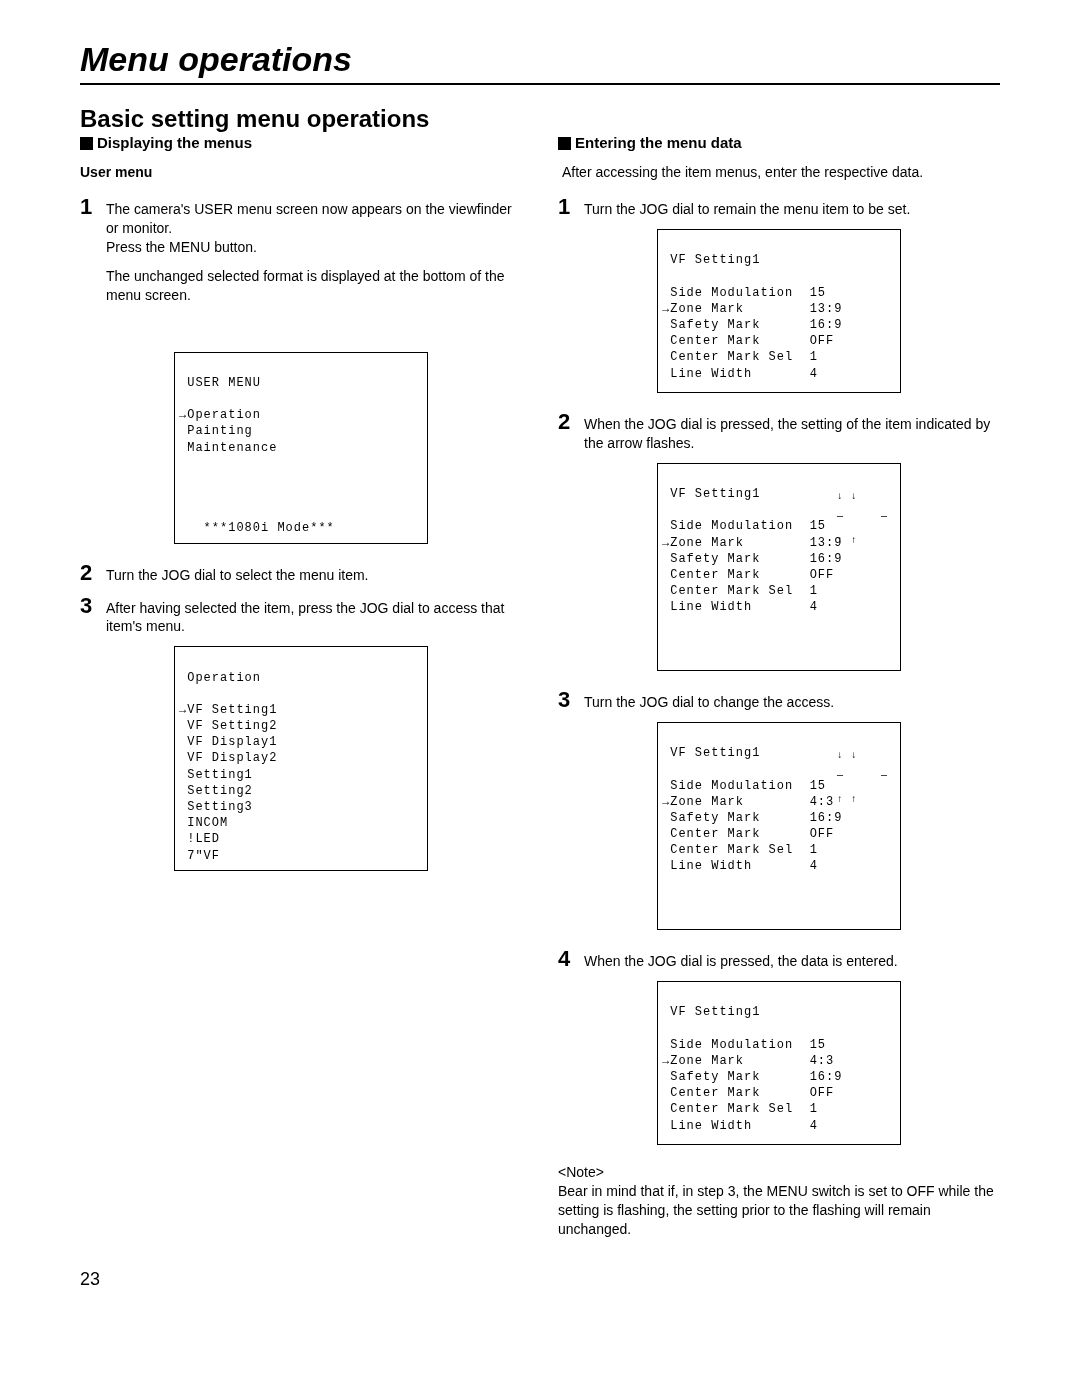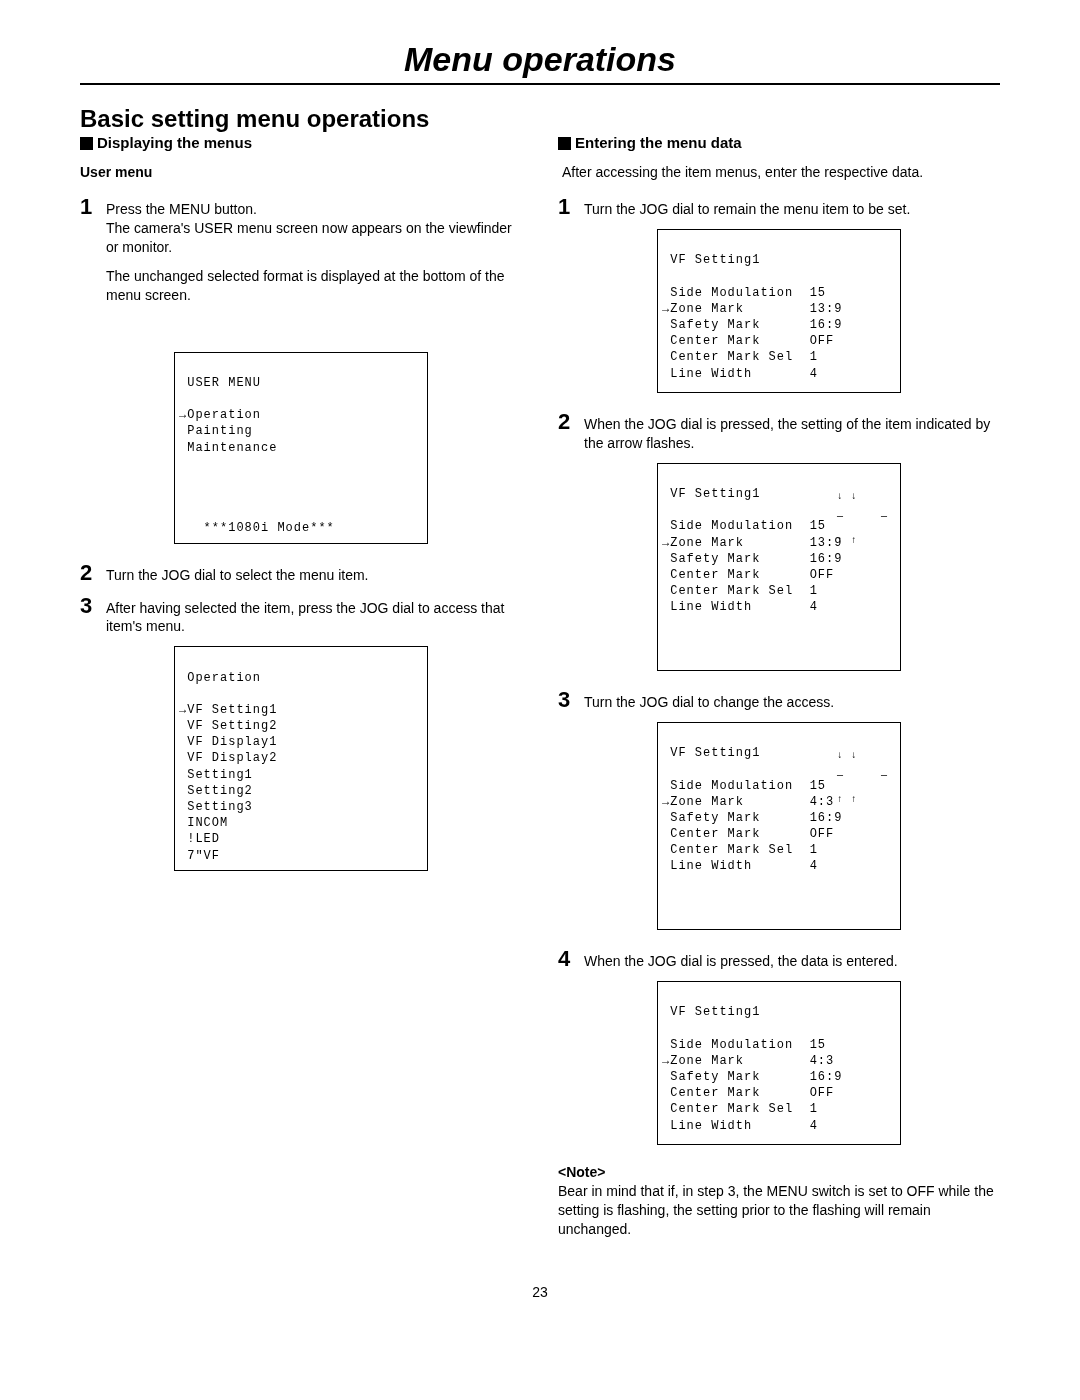--- a/index.html
+++ b/index.html
@@ -13,21 +13,20 @@
   .page {
     padding: 40px 80px 30px 80px;
   }
   .chapter-title {
     font-size: 34px;
     font-weight: bold;
     font-style: italic;
     border-bottom: 2px solid #000;
     padding-bottom: 4px;
     margin-bottom: 20px;
-    text-align: center;
   }
   .section-title {
     font-size: 24px;
     font-weight: bold;
   }
   .columns {
     display: flex;
     gap: 36px;
   }
   .col {
@@ -88,26 +87,26 @@
     padding: 6px 8px 6px 4px;
     margin: 10px auto 18px auto;
     width: 240px;
     min-height: 130px;
     position: relative;
   }
   .screen-narrow {
     width: 230px;
   }
   .footer-pg {
-    text-align: center;
-    font-size: 14px;
-    margin-top: 45px;
+    text-align: left;
+    font-size: 18px;
+    margin-top: 30px;
   }
   .note-head {
-    font-weight: bold;
+    font-weight: normal;
     margin-top: 14px;
   }
   .flash-mark {
     position: absolute;
     font-size: 10px;
     line-height: 1;
   }
 </style>
 </head>
 <body>
@@ -124,22 +123,22 @@
       <div class="sub-heading">
         <span class="black-square"></span>
         <span>Displaying the menus</span>
       </div>
 
       <div class="user-menu-label">User menu</div>
 
       <div class="step">
         <div class="step-num">1</div>
         <div class="step-body">
+          <div>The camera's USER menu screen now appears on the viewfinder or monitor.</div>
           <div>Press the MENU button.</div>
-          <div>The camera's USER menu screen now appears on the viewfinder or monitor.</div>
         </div>
       </div>
 
       <div class="para indent">The unchanged selected format is displayed at the bottom of the menu screen.</div>
 
       <div class="screen" style="min-height:155px;margin-top:47px;">
 <span> USER MENU</span>
 
 <span style="position:relative;">→<span>Operation</span></span>
 <span> Painting</span>

